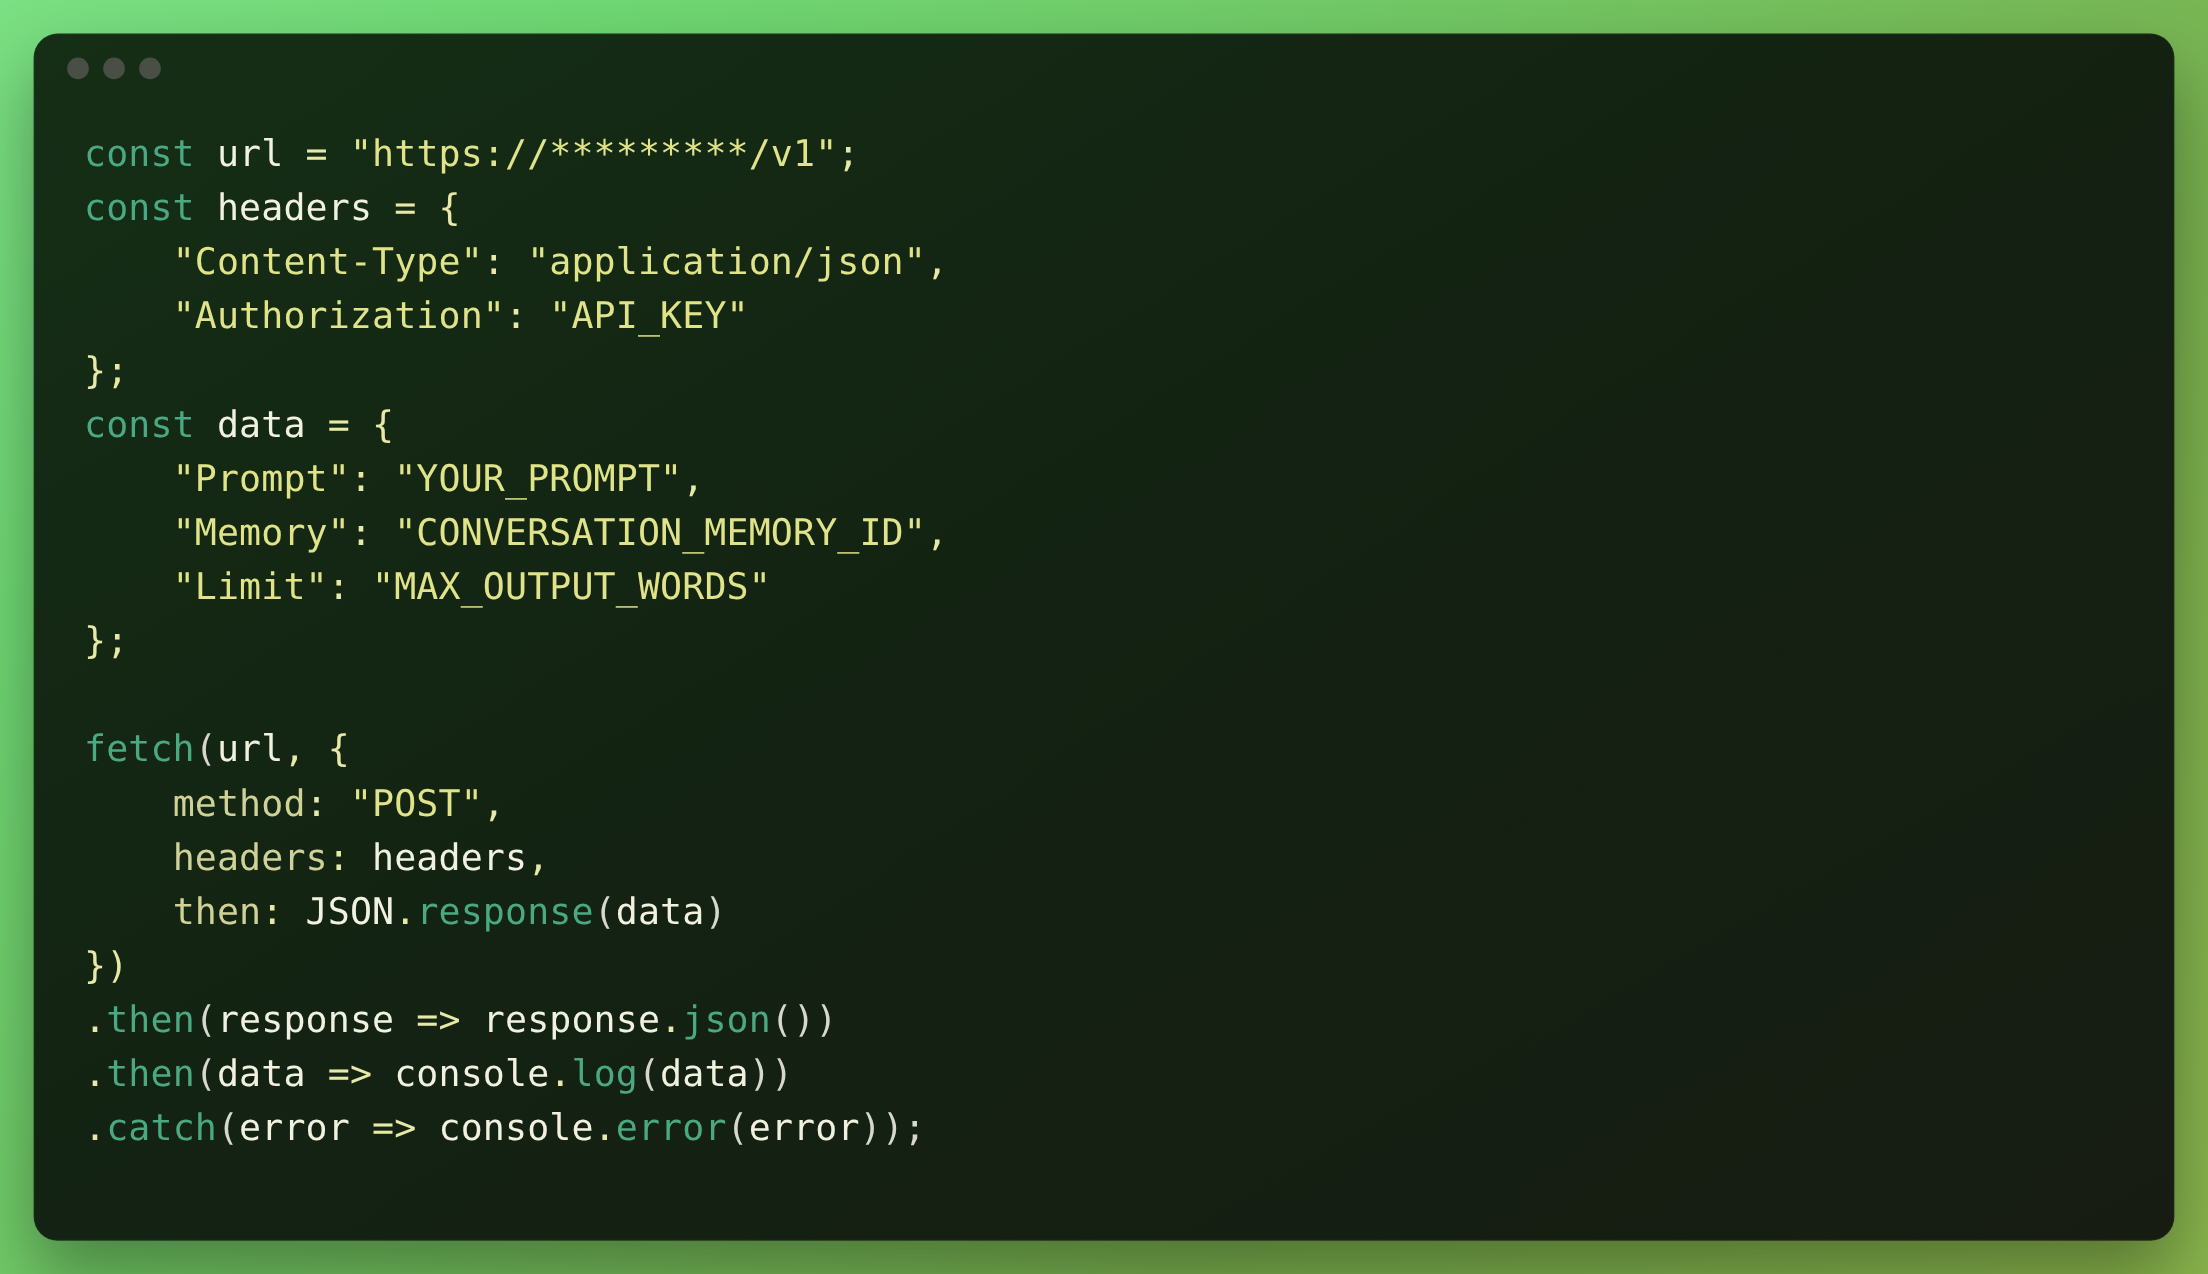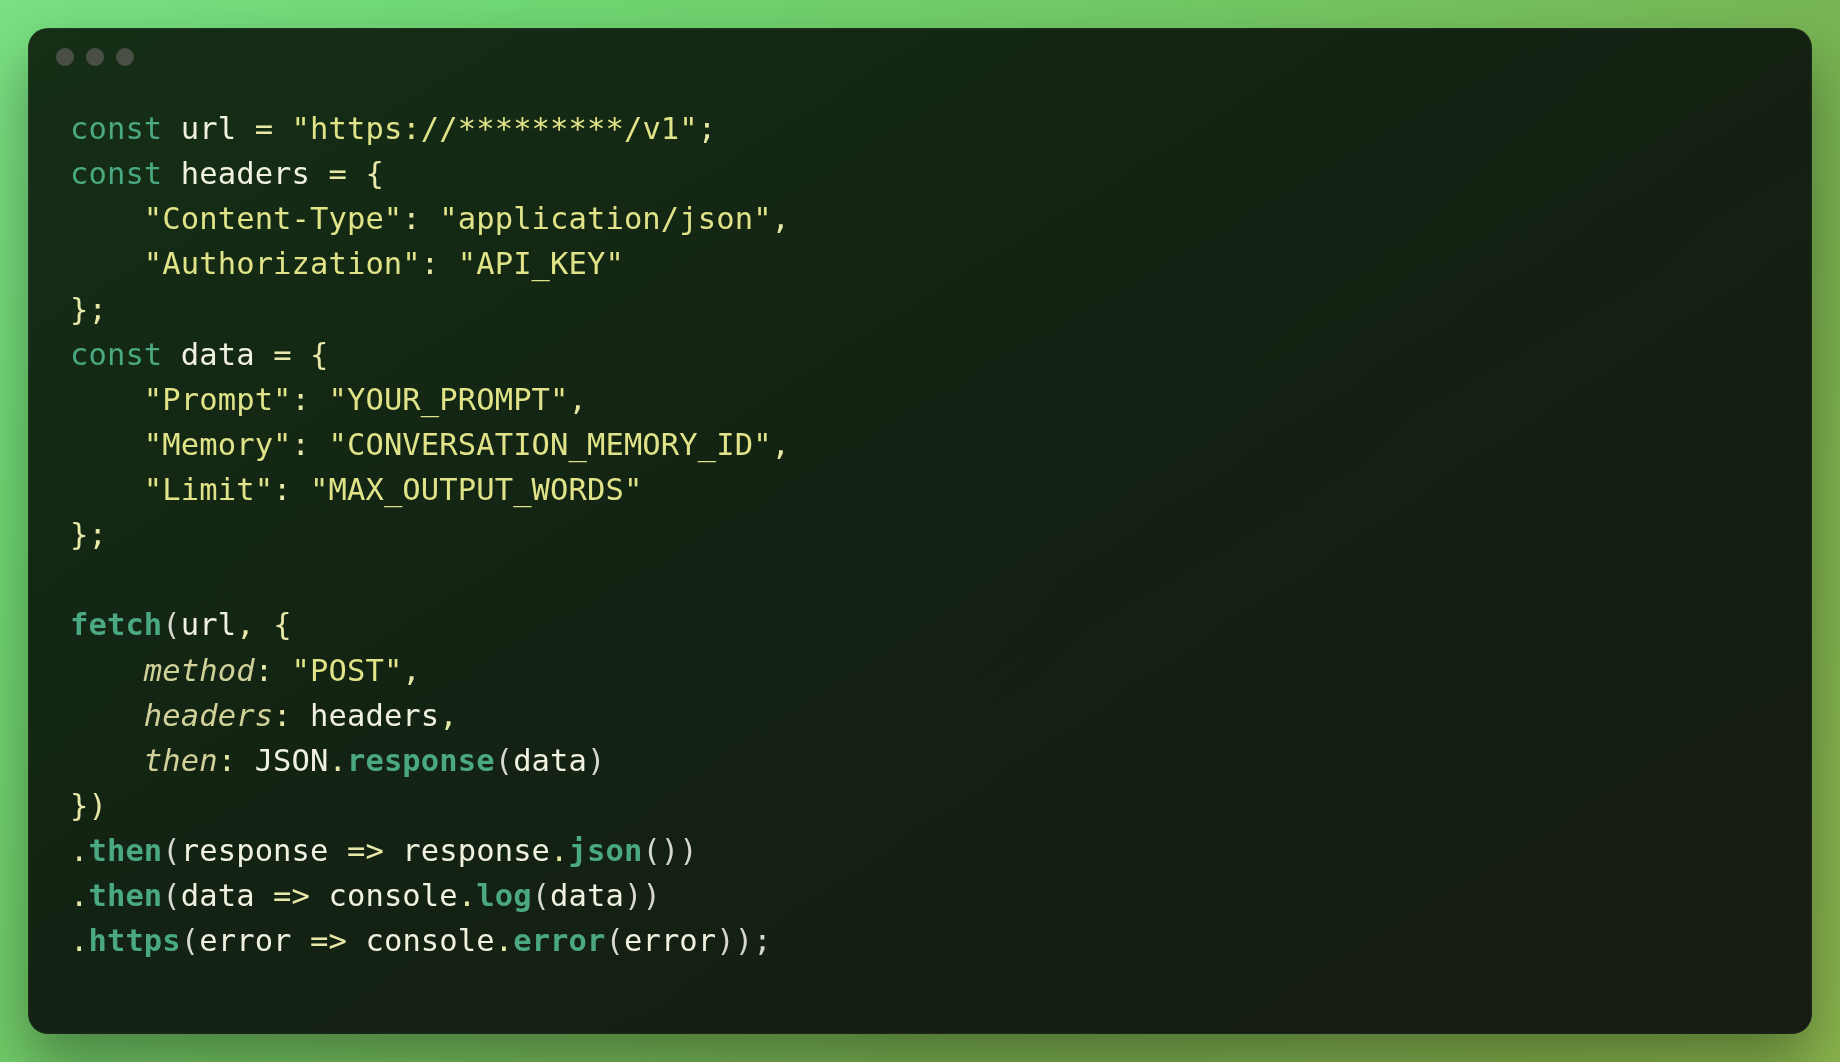--- a/index.html
+++ b/index.html
@@ -32,22 +32,22 @@
     line-height:1.48;
     color:#e8e9a8;
     white-space:pre;
     font-weight:500;
     letter-spacing:0.1px;
   }
   .kw  { color:#4aa882; }          
   .id  { color:#f1f1e0; }          
   .op  { color:#e8e9a8; }          
   .str { color:#e0e388; }          
-  .fn  { color:#4aa882;font-weight:bold; }
-  .prop{ color:#d0d198;font-style:italic; }
+  .fn  { color:#4aa882; }
+  .prop{ color:#d0d198; }
   .par { color:#d6d8ce; }
 </style>
 </head>
 <body>
 
 <div class="window">
   <div class="titlebar">
     <div class="dot"></div>
     <div class="dot"></div>
     <div class="dot"></div>
@@ -64,14 +64,14 @@
 <span>    <span class="str">"Limit"</span><span class="op">:</span> <span class="str">"MAX_OUTPUT_WORDS"</span></span>
 <span><span class="op">};</span></span>
 <span> </span>
 <span><span class="fn">fetch</span><span class="par">(</span><span class="id">url</span><span class="op">, </span><span class="op">{</span></span>
 <span>    <span class="prop">method</span><span class="op">: </span><span class="str">"POST"</span><span class="op">,</span></span>
 <span>    <span class="prop">headers</span><span class="op">: </span><span class="id">headers</span><span class="op">,</span></span>
 <span>    <span class="prop">then</span><span class="op">: </span><span class="id">JSON</span><span class="op">.</span><span class="fn">response</span><span class="par">(</span><span class="id">data</span><span class="par">)</span></span>
 <span><span class="op">})</span></span>
 <span><span class="op">.</span><span class="fn">then</span><span class="par">(</span><span class="id">response</span><span class="op"> =&gt; </span><span class="id">response</span><span class="op">.</span><span class="fn">json</span><span class="par">()</span><span class="par">)</span></span>
 <span><span class="op">.</span><span class="fn">then</span><span class="par">(</span><span class="id">data</span><span class="op"> =&gt; </span><span class="id">console</span><span class="op">.</span><span class="fn">log</span><span class="par">(</span><span class="id">data</span><span class="par">)</span><span class="par">)</span></span>
-<span><span class="op">.</span><span class="fn">https</span><span class="par">(</span><span class="id">error</span><span class="op"> =&gt; </span><span class="id">console</span><span class="op">.</span><span class="fn">error</span><span class="par">(</span><span class="id">error</span><span class="par">)</span><span class="par">);</span></span></div>
+<span><span class="op">.</span><span class="fn">catch</span><span class="par">(</span><span class="id">error</span><span class="op"> =&gt; </span><span class="id">console</span><span class="op">.</span><span class="fn">error</span><span class="par">(</span><span class="id">error</span><span class="par">)</span><span class="par">);</span></span></div>
 </div>
 
 </body></html>

